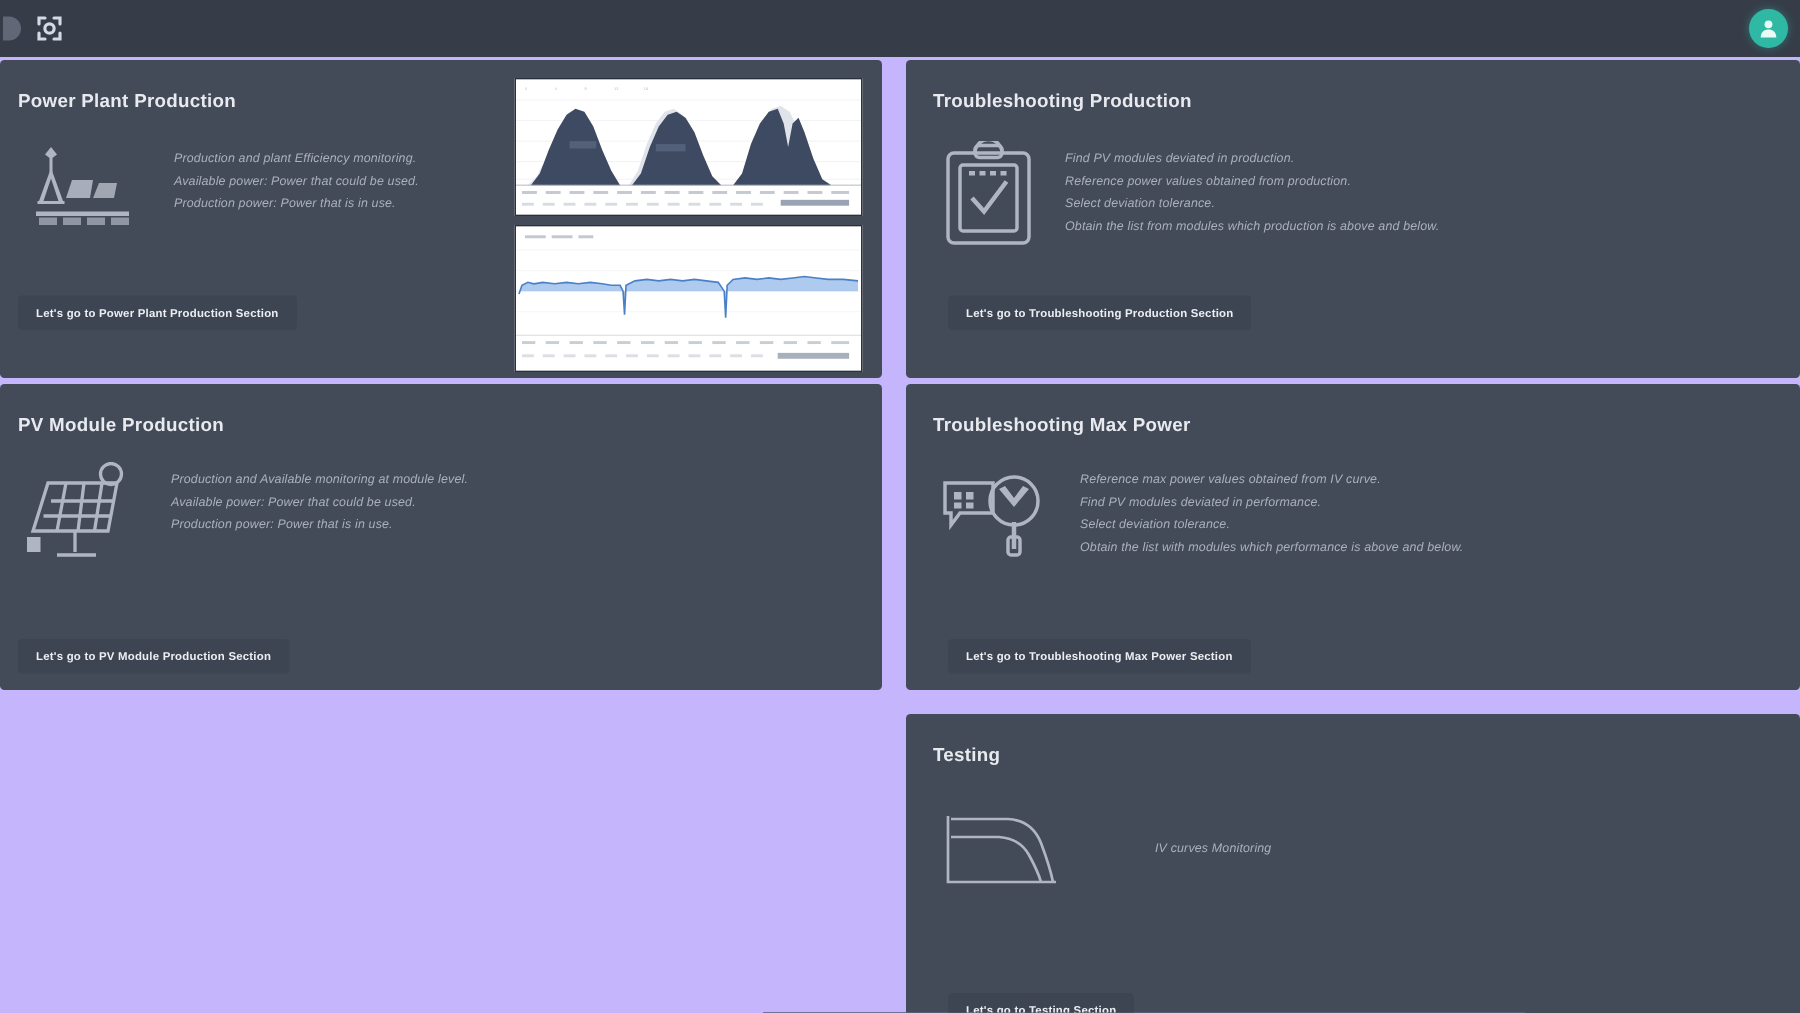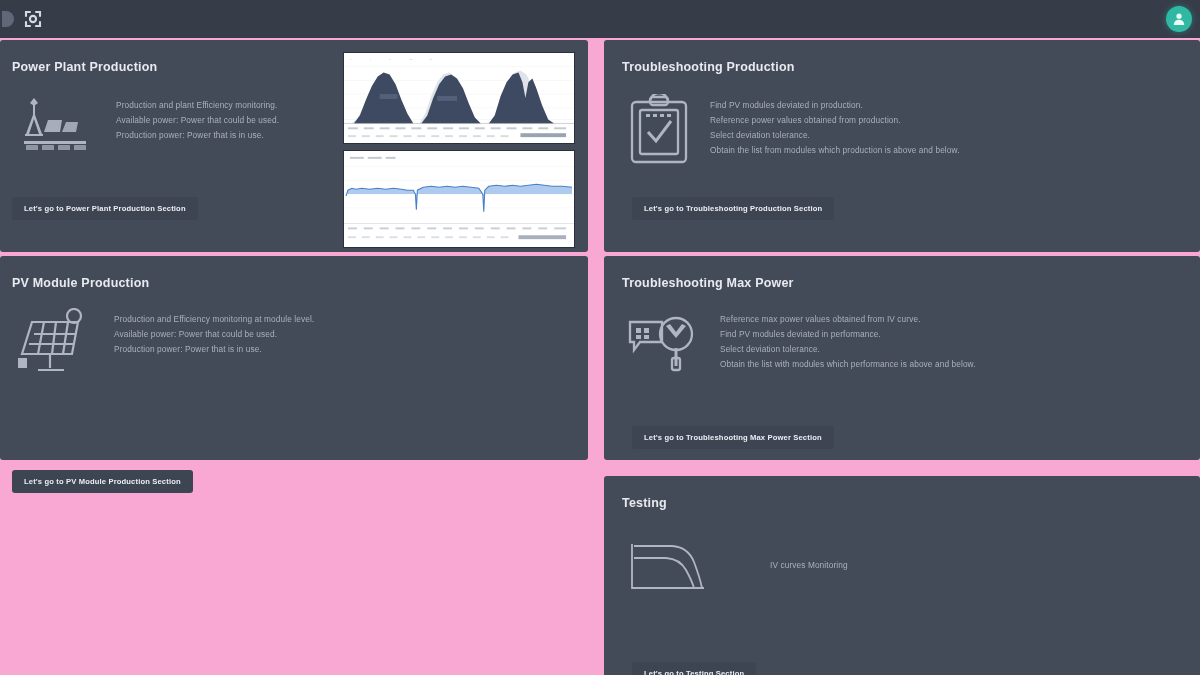--- a/index.html
+++ b/index.html
@@ -2,21 +2,21 @@
 <html><head>
 <meta charset="utf-8">
 <style>
   * { box-sizing: border-box; margin: 0; padding: 0; }
   html, body {
     width: 1200px; height: 675px;
     background: #363d49;
     font-family: "Liberation Sans", sans-serif;
     overflow: hidden;
   }
-  #app { position: relative; width: 1200px; height: 675px; background: #f9a8d4; }
+  #app { position: relative; width: 1200px; height: 675px; background: #c4b5fd; }
 
   
   .topbar {
     position: absolute; top: 0; left: 0; width: 1200px; height: 38px;
     background: #363d49;
     display: flex; align-items: center;
   }
   .tb-left { display: flex; align-items: center; gap: 6px; padding-left: 2px; }
   .tb-dot {
     width: 12px; height: 16px; border-radius: 0 8px 8px 0;
@@ -46,21 +46,21 @@
     border-radius: 3px;
     overflow: visible;
   }
   .card-title {
     position: absolute; left: 12px; top: 20px;
     font-size: 12.5px; font-weight: bold; color: #e8eaef;
     letter-spacing: .2px;
   }
   .card-body {
     position: absolute; left: 12px; top: 56px;
-    display: flex; align-items: flex-start; gap: 18px;
+    display: flex; align-items: flex-start; gap: 18px; font-style: italic;
   }
   .card-icon {
     flex: 0 0 auto;
     opacity: .82;
   }
   .card-icon svg { display:block; }
   .desc { padding-top: 4px; }
   .desc-line {
     font-size: 8.3px; color: #aab0bd; line-height: 15px;
     white-space: nowrap; letter-spacing: .1px;
@@ -330,27 +330,27 @@
               <path d="M10 46 L20 14 L66 14 L60 46 Z"></path>
               <path d="M17 36 L62 36 M22 26 L64 26"></path>
               <path d="M32 14 L26 46 M44 14 L40 46 M56 14 L51 46"></path>
               <path d="M38 46 L38 60 M26 62 L52 62"></path>
               <circle cx="62" cy="8" r="7"></circle>
             </g>
             <rect x="6" y="50" width="9" height="10" fill="#c9ced9"></rect>
           </svg>
         </div>
         <div class="desc">
-          <div class="desc-line">Production and Efficiency monitoring at module level.</div>
+          <div class="desc-line">Production and Available monitoring at module level.</div>
           <div class="desc-line">Available power: Power that could be used.</div>
           <div class="desc-line">Production power: Power that is in use.</div>
         </div>
       </div>
 
-      <button class="cta" style="left:12px; top:170px;margin-top:44px;">Let's go to PV Module Production Section</button>
+      <button class="cta" style="left:12px; top:170px;">Let's go to PV Module Production Section</button>
     </div>
 
     <div class="card" style="left:604px; top:216px; width:596px; height:204px;">
       <div class="card-title" style="left:18px;">Troubleshooting Max Power</div>
 
       <div class="card-body" style="left:22px; top:52px;">
         <div class="card-icon">
           <svg width="76" height="70" viewBox="0 0 76 70">
             <g fill="none" stroke="#c9ced9" stroke-width="2.3">
               <path d="M4 14 L36 14 L36 34 L14 34 L8 42 L8 34 L4 34 Z"></path>

